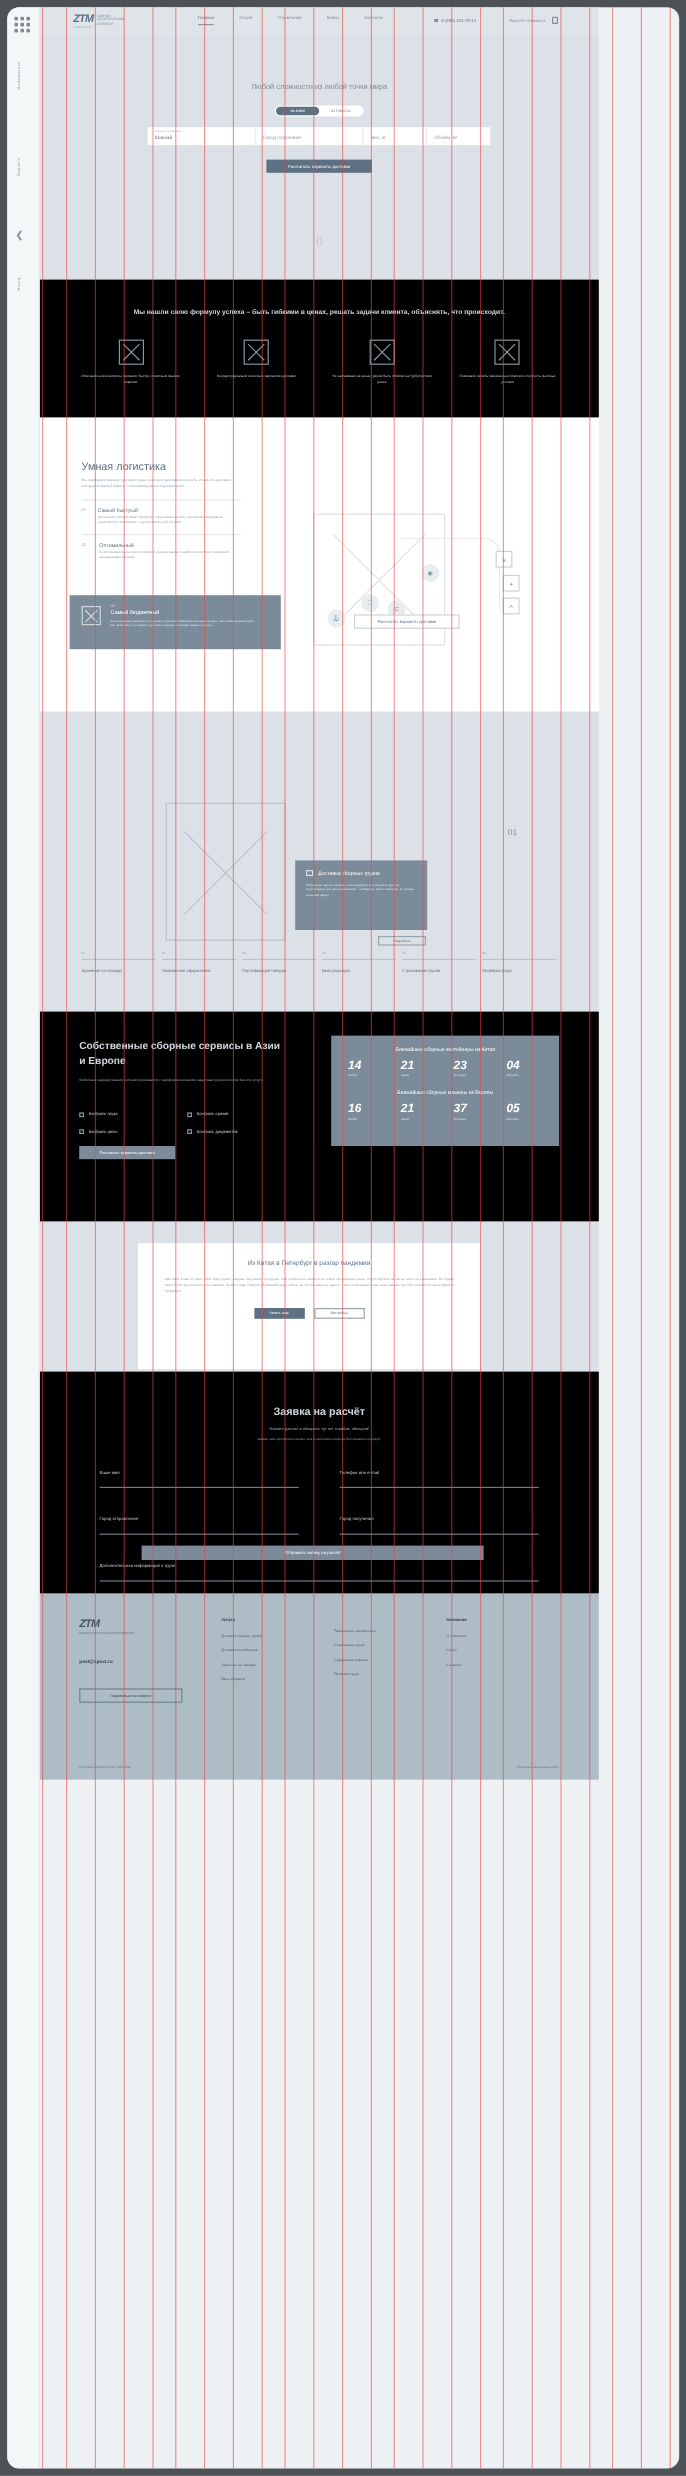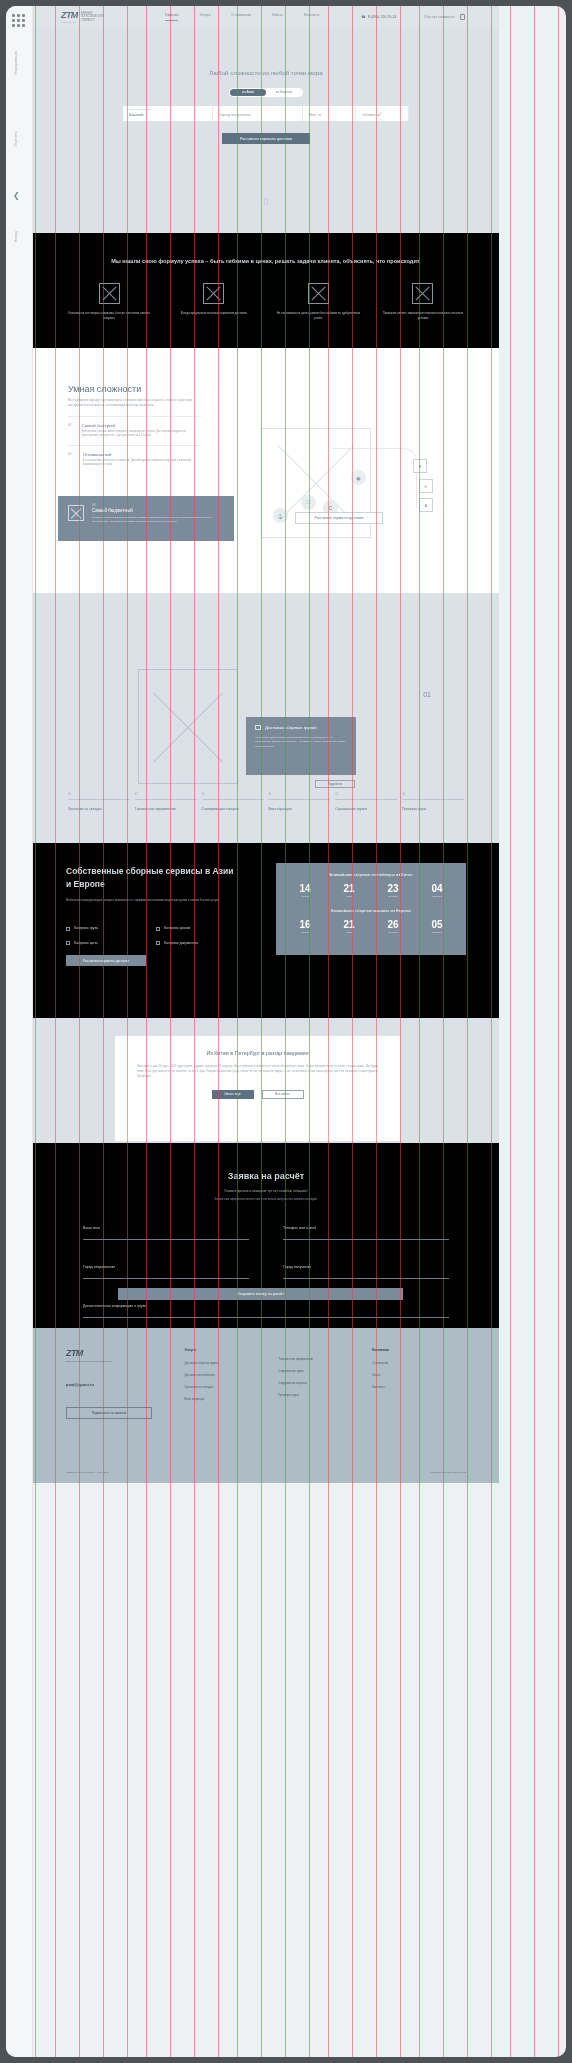--- a/index.html
+++ b/index.html
@@ -133,21 +133,21 @@
               font-weight:bold; line-height:1.5; }
   .dark2 .p { position:absolute; left:33px; top:55px; width:160px; font-size:2.8px; color:#97a3ac; line-height:1.8; }
   .ulist { position:absolute; left:33px; top:78px; width:180px; display:flex; flex-wrap:wrap; }
   .ulist div { width:50%; font-size:3.4px; color:#cfd8de; padding:5px 0; display:flex; gap:4px; }
   .ulist .sq2 { width:4px; height:4px; border:1px solid #8795a1; flex:none; margin-top:.5px; }
   .dbtn { position:absolute; left:33px; top:112px; width:80px; height:11px; background:#7b8b99;
           color:#fff; font-size:3.2px; display:flex; align-items:center; justify-content:center; }
   .cdown { position:absolute; right:33px; top:20px; width:190px; background:#7b8b99; padding:9px 10px 11px; }
   .cdown .ct { font-size:4.2px; color:#fff; text-align:center; }
   .cdown .row { display:flex; justify-content:space-between; margin:6px 4px 10px; }
-  .cdown .u { text-align:center; width:30px; }
+  .cdown .u { text-align:left; width:30px;font-style:italic; }
   .cdown .v { font-size:10px; color:#fff; font-weight:bold; }
   .cdown .l { font-size:2.5px; color:#dbe3e8; margin-top:1px; }
 
   
   .cases { position:relative; background:#000; height:85px; z-index:10; padding-top:25px; }
   .cases h2 { text-align:center; font-size:8.5px; color:#cfd8de; font-weight:bold; }
   .cases .p { text-align:center; font-size:3px; color:#97a3ac; margin-top:8px; }
 
   
   .art { position:relative; background:#dbe1e6; height:125px; z-index:10; }
@@ -303,21 +303,21 @@
           <div class="cap">Не настаиваем на ценах, умеем быть гибкими на турбулентном рынке</div>
         </div>
         <div class="c">
           <div class="xbox"></div>
           <div class="cap">Помогаем снизить таможенные платежи и получить льготные условия</div>
         </div>
       </div>
     </div>
 
     <div class="smart">
-      <h2>Умная сложности</h2>
+      <h2>Умная логистика</h2>
       <div class="sub">Мы подбираем маршрут доставки груза, в котором вам важна скорость, стоимость доставки или другой важный фактор, и оптимизируем его под ваши цели.</div>
       <div class="steps">
         <div class="step">
           <div class="n">01</div>
           <div>
             <div class="h">Самый быстрый</div>
             <div class="d">Доставляем, которая имеет приоритет, оперативные вылеты. Доставляем воздушным транспортом и экспрессом – груз доставлен за 5-12 дней.</div>
           </div>
         </div>
         <div class="step">
@@ -441,21 +441,21 @@
         <div class="row">
           <div class="u">
               <div class="v">16</div>
               <div class="l">дн/дня</div>
             </div>
           <div class="u">
               <div class="v">21</div>
               <div class="l">часов</div>
             </div>
           <div class="u">
-              <div class="v">26</div>
+              <div class="v">37</div>
               <div class="l">до срока</div>
             </div>
           <div class="u">
               <div class="v">05</div>
               <div class="l">Секунды</div>
             </div>
         </div>
       </div>
     </div>
 

